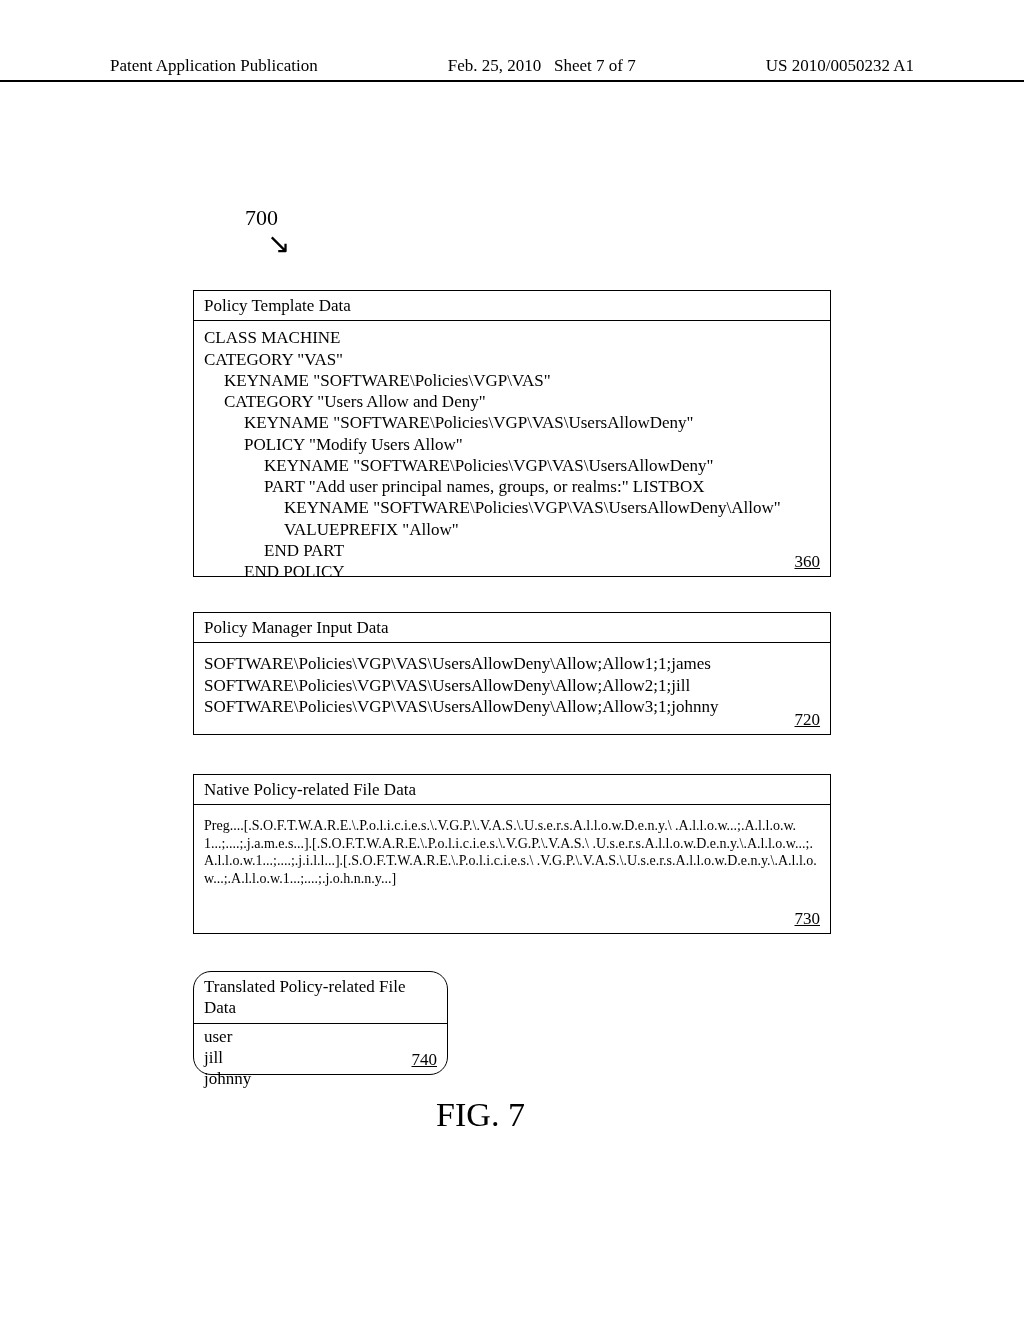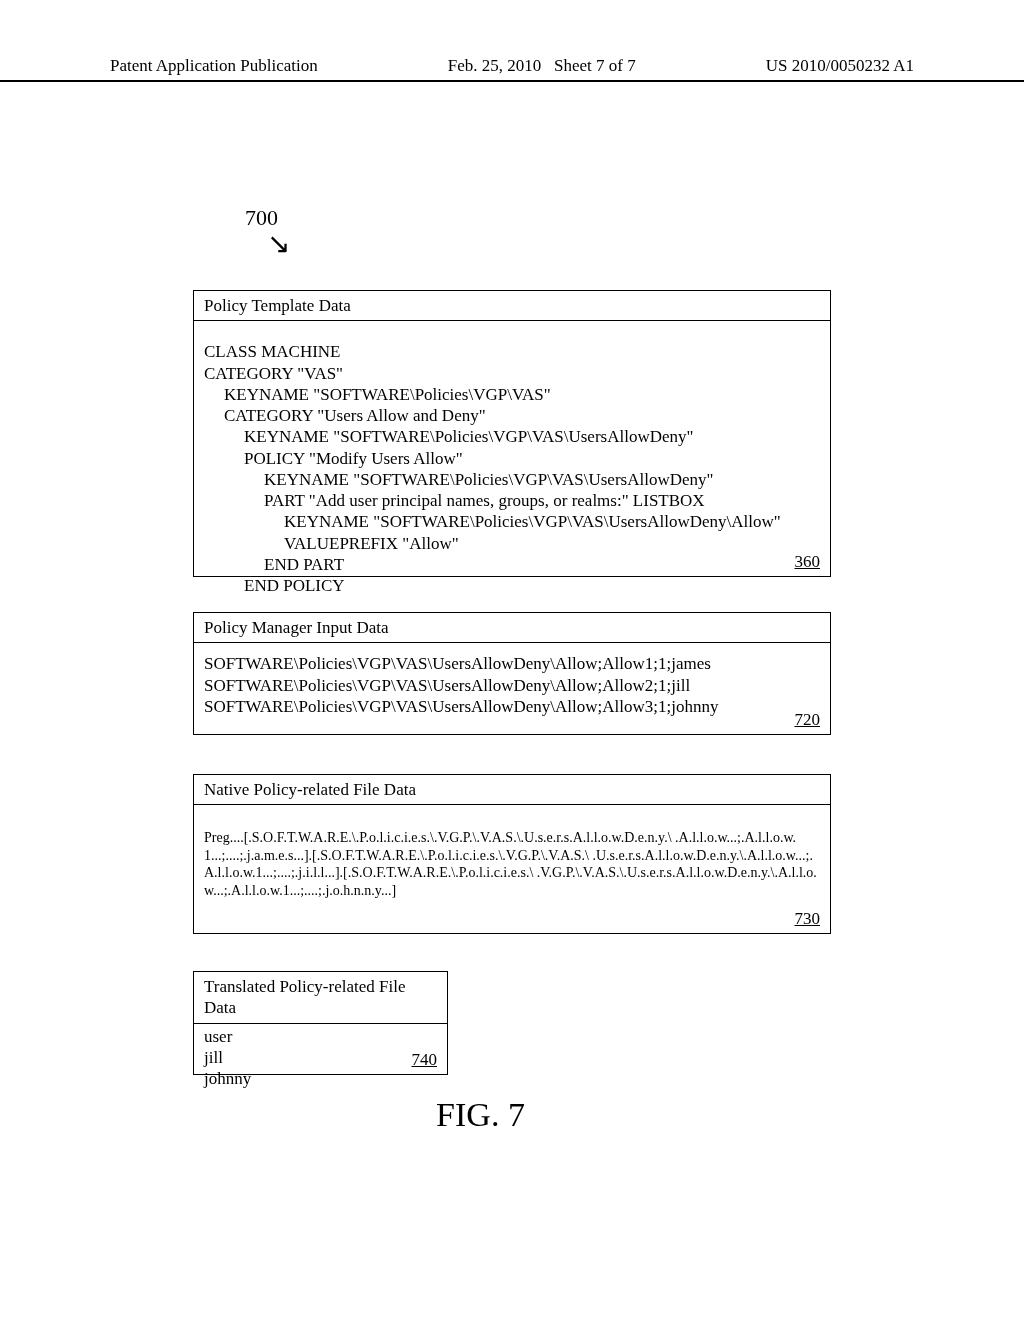--- a/index.html
+++ b/index.html
@@ -51,35 +51,35 @@
     position: absolute;
     background: white;
     box-sizing: border-box;
     padding: 6px 10px 6px 10px;
     font-size: 17px;
     line-height: 1.25;
   }
 
   
   .b710 { top: 290px; left: 193px; width: 638px; height: 287px; }
-  .b710 .title { border-bottom: 1.2px solid #000; margin: -6px -10px 20px -10px; padding: 4px 10px 4px 10px; }
+  .b710 .title { border-bottom: 1.2px solid #000; margin: -6px -10px 6px -10px; padding: 4px 10px 4px 10px; }
   .b710 .refnum { position: absolute; bottom: 4px; right: 10px; text-decoration: underline; }
 
   
   .b720 { top: 612px; left: 193px; width: 638px; height: 123px; }
   .b720 .title { border-bottom: 1.2px solid #000; margin: -6px -10px 10px -10px; padding: 4px 10px 4px 10px; }
   .b720 .refnum { position: absolute; bottom: 4px; right: 10px; text-decoration: underline; }
 
   
   .b730 { top: 774px; left: 193px; width: 638px; height: 160px; }
-  .b730 .title { border-bottom: 1.2px solid #000; margin: -6px -10px 24px -10px; padding: 4px 10px 4px 10px; }
+  .b730 .title { border-bottom: 1.2px solid #000; margin: -6px -10px 12px -10px; padding: 4px 10px 4px 10px; }
   .b730 .refnum { position: absolute; bottom: 4px; right: 10px; text-decoration: underline; }
 
   
-  .b740 { top: 971px; left: 193px; width: 255px; height: 104px; }
+  .b740 { top: 971px; left: 193px; width: 255px; height: 104px; border-radius: 18px; }
   .b740 .title { border-bottom: 1.2px solid #000; margin: -6px -10px 2px -10px; padding: 4px 10px 4px 10px; }
   .b740 .refnum { position: absolute; bottom: 4px; right: 10px; text-decoration: underline; }
 
   .fig-label {
     position: absolute;
     top: 1096px;
     left: 0;
     width: 961px;
     text-align: center;
     font-size: 34px;

